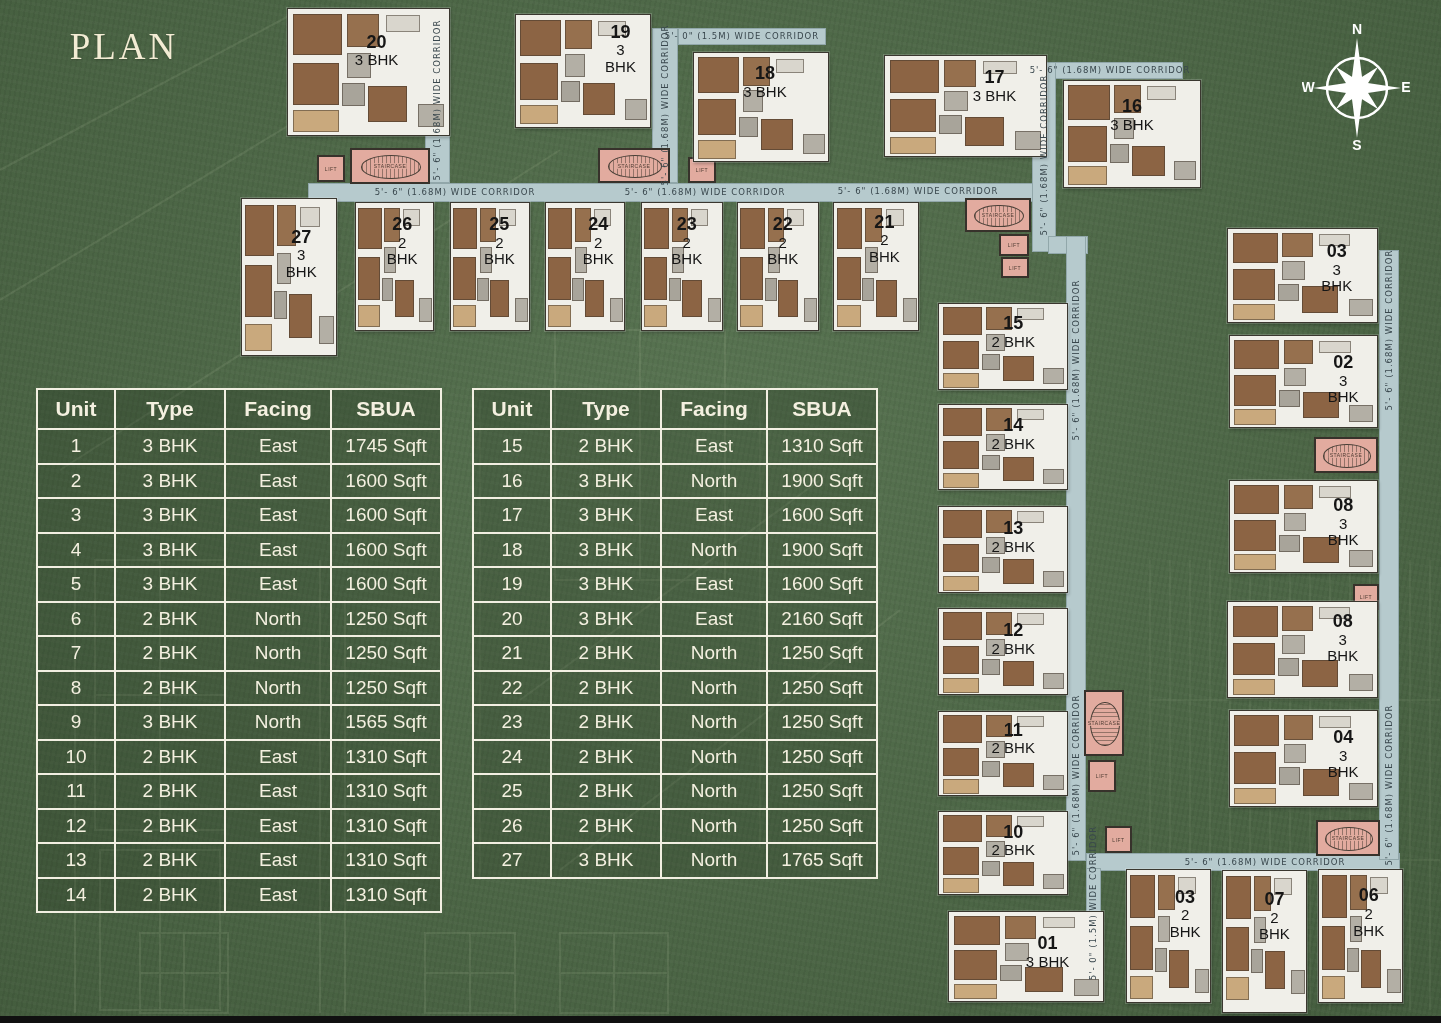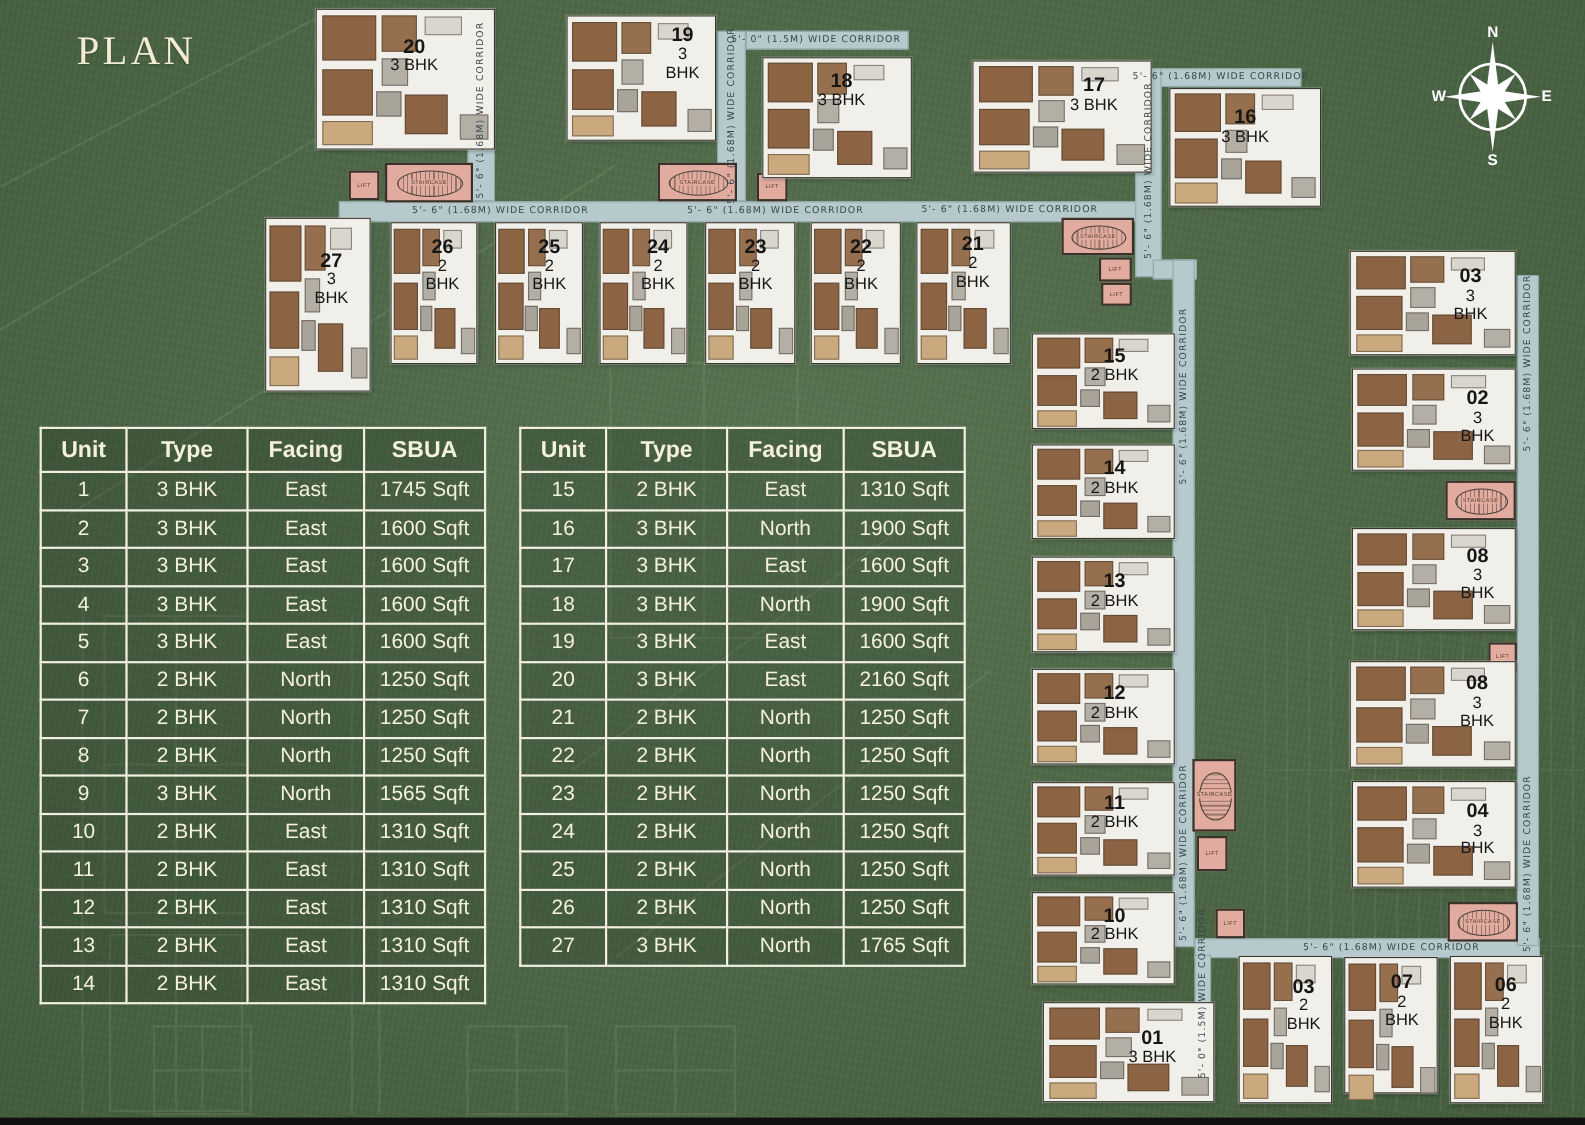--- a/index.html
+++ b/index.html
@@ -488,21 +488,21 @@
         <div class="room" style="left: 2.55px; top: 56.28px; width: 23.8px; height: 44.22px; background: rgb(140, 100, 68);"></div>
         <div class="room" style="left: 28.05px; top: 77.72px; width: 11.9px; height: 24.12px; background: rgb(168, 164, 154);"></div>
         <div class="room" style="left: 41.65px; top: 80.4px; width: 20.4px; height: 37.52px; background: rgb(140, 100, 68);"></div>
         <div class="room" style="left: 2.55px; top: 105.86px; width: 23.8px; height: 22.78px; background: rgb(201, 169, 125);"></div>
         <div class="room" style="left: 68px; top: 99.16px; width: 13.6px; height: 24.12px; background: rgb(179, 175, 165);"></div>
         <div class="unit-label" style="left: 60%; top: 32%;">
           <span class="num">06</span>
           <span class="typ">2 BHK</span>
         </div>
       </div>
-      <div class="unit" style="left: 1222px; top: 870px; width: 85px; height: 124px;">
+      <div class="unit" style="left: 1222px; top: 870px; width: 85px; height: 143px;">
         <div class="room" style="left: 2.55px; top: 5.36px; width: 25.5px; height: 42.88px; background: rgb(140, 100, 68);"></div>
         <div class="room" style="left: 30.6px; top: 5.36px; width: 17px; height: 34.84px; background: rgb(150, 112, 78);"></div>
         <div class="room" style="left: 51px; top: 6.7px; width: 17.85px; height: 17.42px; background: rgb(217, 214, 205);"></div>
         <div class="room" style="left: 30.6px; top: 45.56px; width: 12.75px; height: 26.8px; background: rgb(179, 175, 165);"></div>
         <div class="room" style="left: 2.55px; top: 56.28px; width: 23.8px; height: 44.22px; background: rgb(140, 100, 68);"></div>
         <div class="room" style="left: 28.05px; top: 77.72px; width: 11.9px; height: 24.12px; background: rgb(168, 164, 154);"></div>
         <div class="room" style="left: 41.65px; top: 80.4px; width: 20.4px; height: 37.52px; background: rgb(140, 100, 68);"></div>
         <div class="room" style="left: 2.55px; top: 105.86px; width: 23.8px; height: 22.78px; background: rgb(201, 169, 125);"></div>
         <div class="room" style="left: 68px; top: 99.16px; width: 13.6px; height: 24.12px; background: rgb(179, 175, 165);"></div>
         <div class="unit-label" style="left: 62%; top: 32%;">

